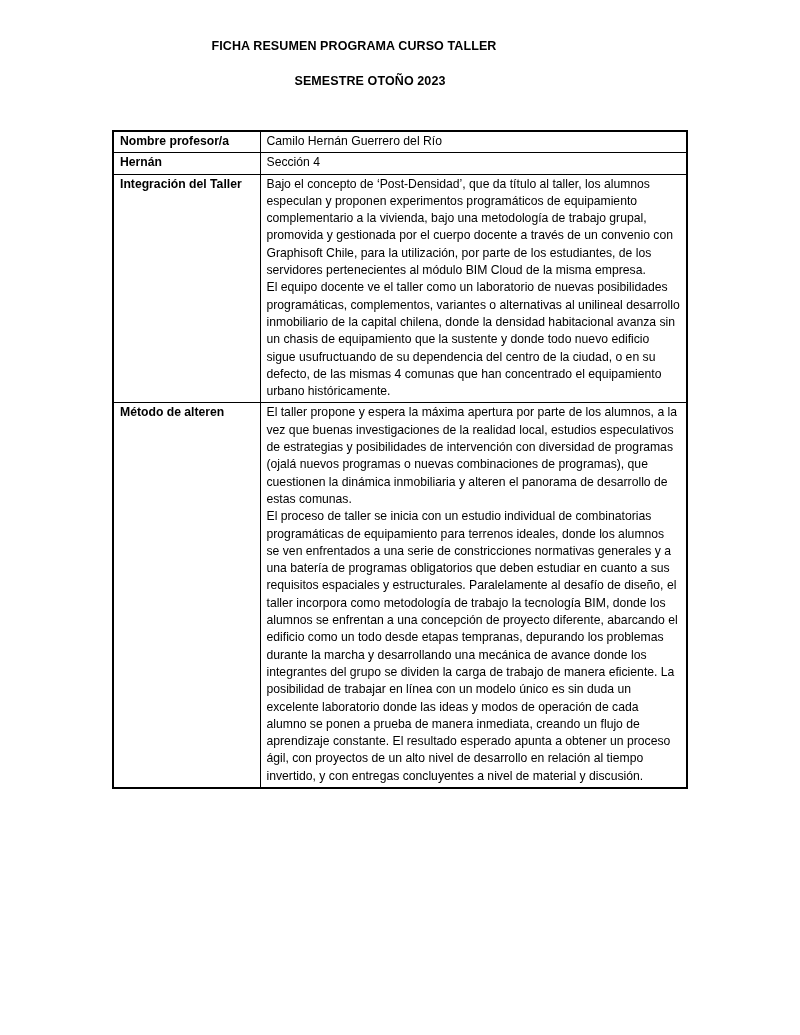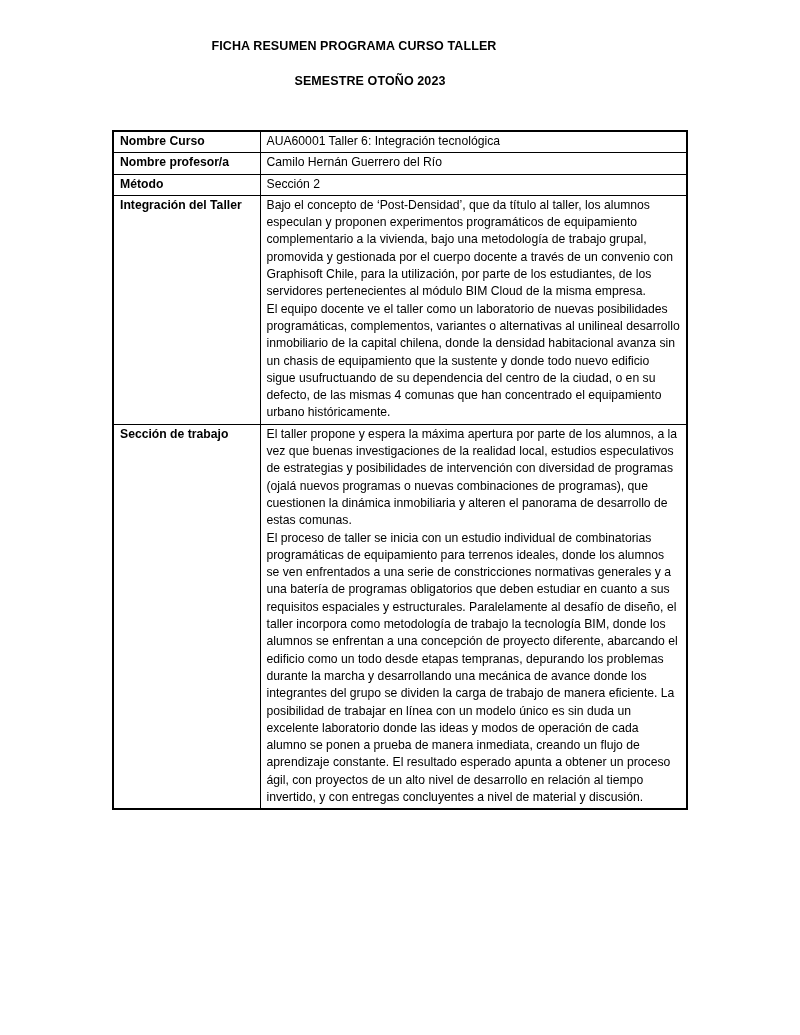--- a/index.html
+++ b/index.html
@@ -68,37 +68,33 @@
 
 <div class="page">
 
   <div class="doc-title">FICHA RESUMEN PROGRAMA CURSO TALLER</div>
 
   <div class="doc-subtitle">SEMESTRE OTOÑO 2023</div>
 
   <table class="summary-table">
     <tbody>
       <tr>
-        <td class="cell-label">Nombre Curso</td>
-        <td class="cell-value">AUA60001 Taller 6: Integración tecnológica</td>
-      </tr>
-      <tr>
         <td class="cell-label">Nombre profesor/a</td>
         <td class="cell-value">Camilo Hernán Guerrero del Río</td>
       </tr>
       <tr>
-        <td class="cell-label">Método</td>
-        <td class="cell-value">Sección 2</td>
+        <td class="cell-label">Hernán</td>
+        <td class="cell-value">Sección 4</td>
       </tr>
       <tr>
         <td class="cell-label">Integración del Taller</td>
         <td class="cell-value">Bajo el concepto de ‘Post-Densidad’, que da título al taller, los alumnos especulan y proponen experimentos programáticos de equipamiento complementario a la vivienda, bajo una metodología de trabajo grupal, promovida y gestionada por el cuerpo docente a través de un convenio con Graphisoft Chile, para la utilización, por parte de los estudiantes, de los servidores pertenecientes al módulo BIM Cloud de la misma empresa.
 El equipo docente ve el taller como un laboratorio de nuevas posibilidades programáticas, complementos, variantes o alternativas al unilineal desarrollo inmobiliario de la capital chilena, donde la densidad habitacional avanza sin un chasis de equipamiento que la sustente y donde todo nuevo edificio sigue usufructuando de su dependencia del centro de la ciudad, o en su defecto, de las mismas 4 comunas que han concentrado el equipamiento urbano históricamente.</td>
       </tr>
       <tr>
-        <td class="cell-label">Sección de trabajo</td>
+        <td class="cell-label">Método de alteren</td>
         <td class="cell-value">El taller propone y espera la máxima apertura por parte de los alumnos, a la vez que buenas investigaciones de la realidad local, estudios especulativos de estrategias y posibilidades de intervención con diversidad de programas (ojalá nuevos programas o nuevas combinaciones de programas), que cuestionen la dinámica inmobiliaria y alteren el panorama de desarrollo de estas comunas.
 El proceso de taller se inicia con un estudio individual de combinatorias programáticas de equipamiento para terrenos ideales, donde los alumnos se ven enfrentados a una serie de constricciones normativas generales y a una batería de programas obligatorios que deben estudiar en cuanto a sus requisitos espaciales y estructurales. Paralelamente al desafío de diseño, el taller incorpora como metodología de trabajo la tecnología BIM, donde los alumnos se enfrentan a una concepción de proyecto diferente, abarcando el edificio como un todo desde etapas tempranas, depurando los problemas durante la marcha y desarrollando una mecánica de avance donde los integrantes del grupo se dividen la carga de trabajo de manera eficiente. La posibilidad de trabajar en línea con un modelo único es sin duda un excelente laboratorio donde las ideas y modos de operación de cada alumno se ponen a prueba de manera inmediata, creando un flujo de aprendizaje constante. El resultado esperado apunta a obtener un proceso ágil, con proyectos de un alto nivel de desarrollo en relación al tiempo invertido, y con entregas concluyentes a nivel de material y discusión.</td>
       </tr>
     </tbody>
   </table>
 
 </div>
 
 </body></html>

